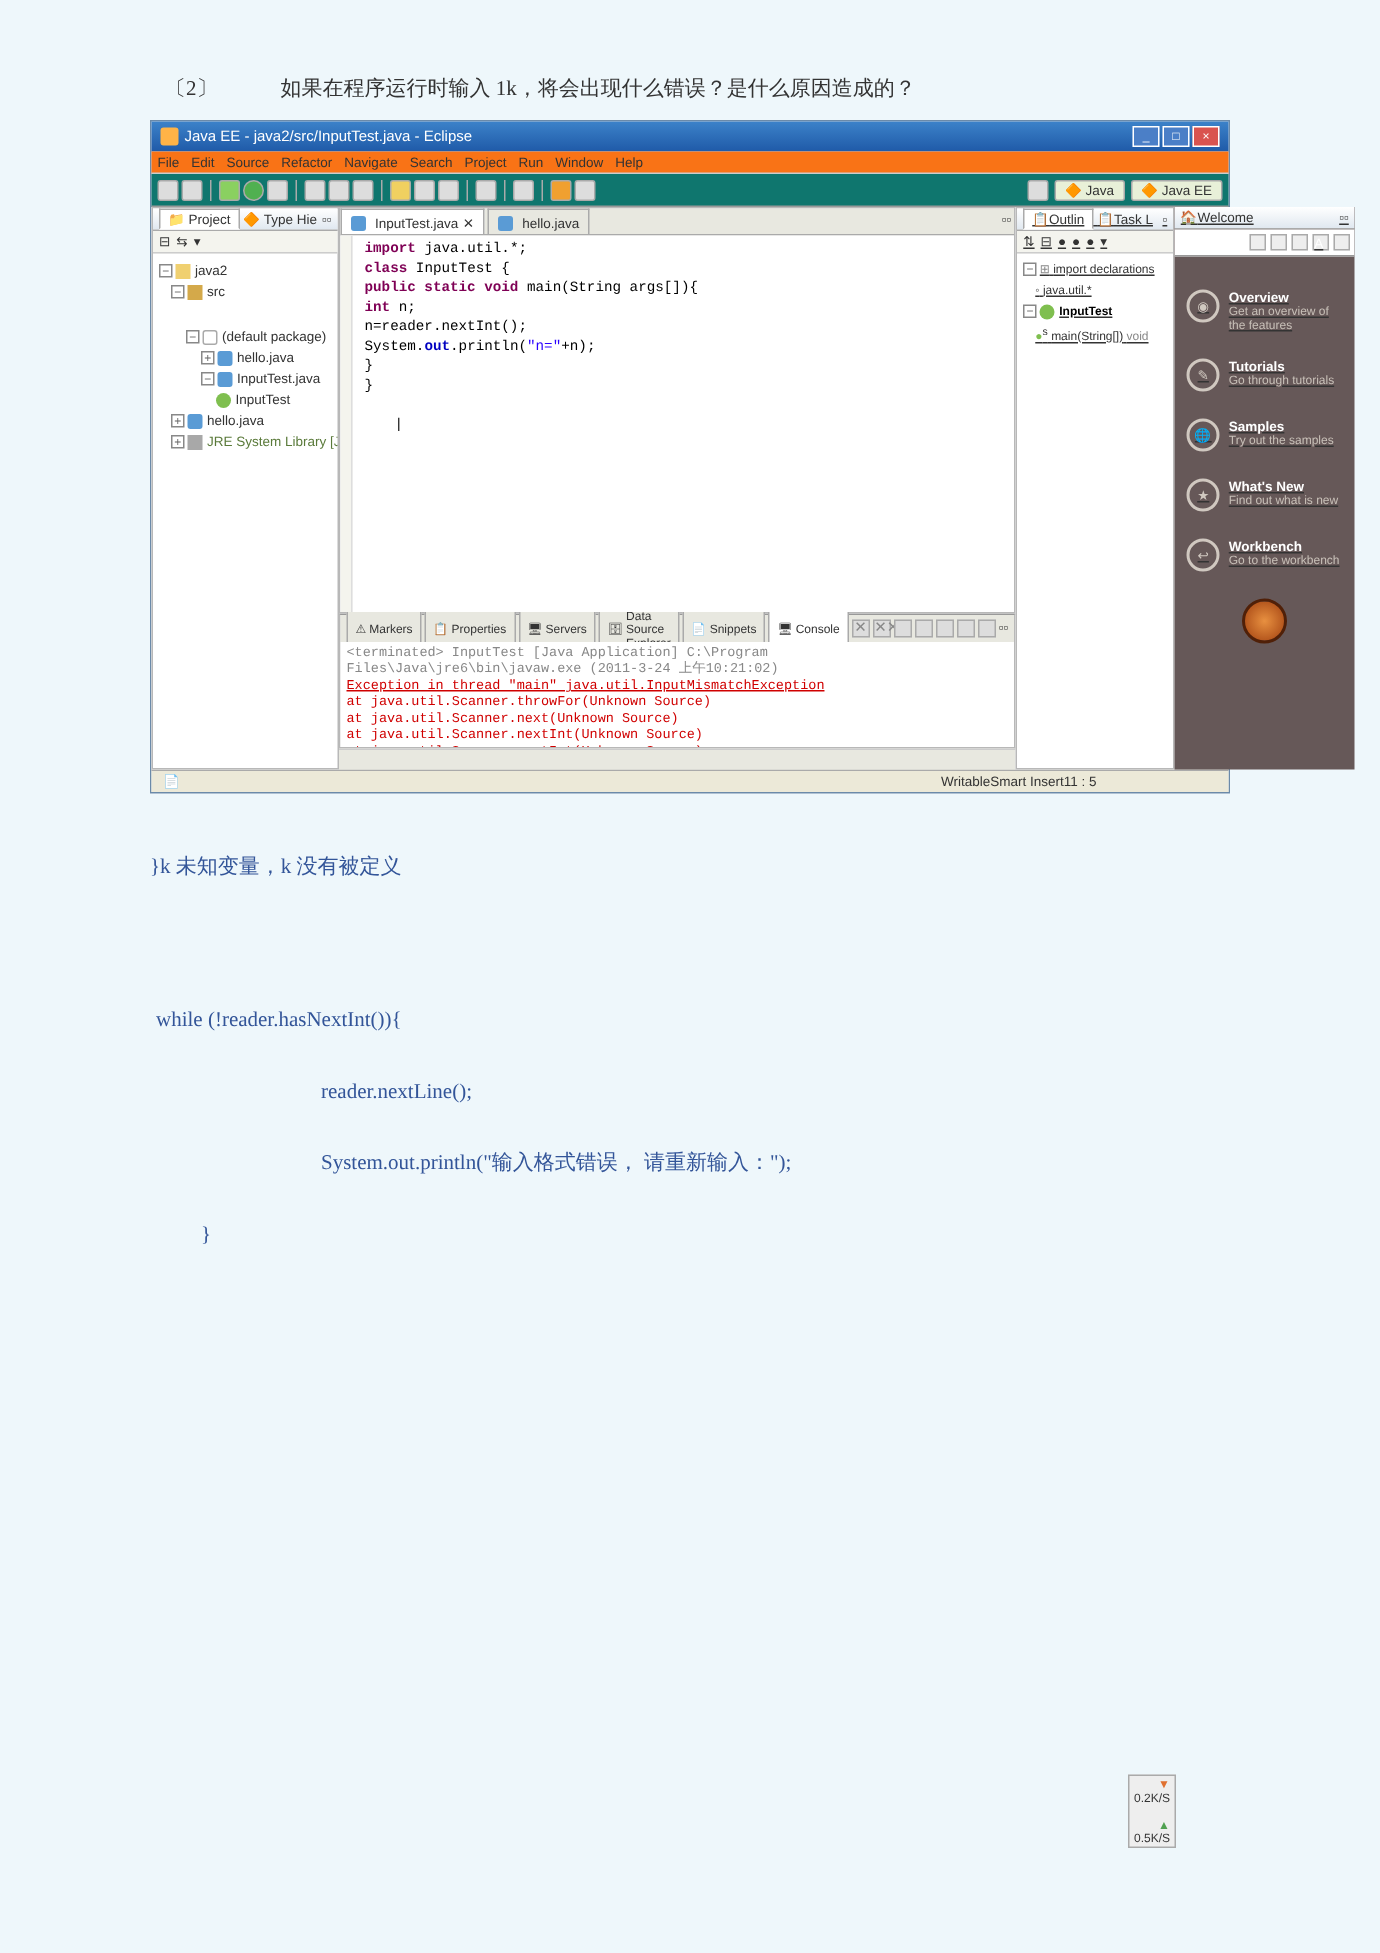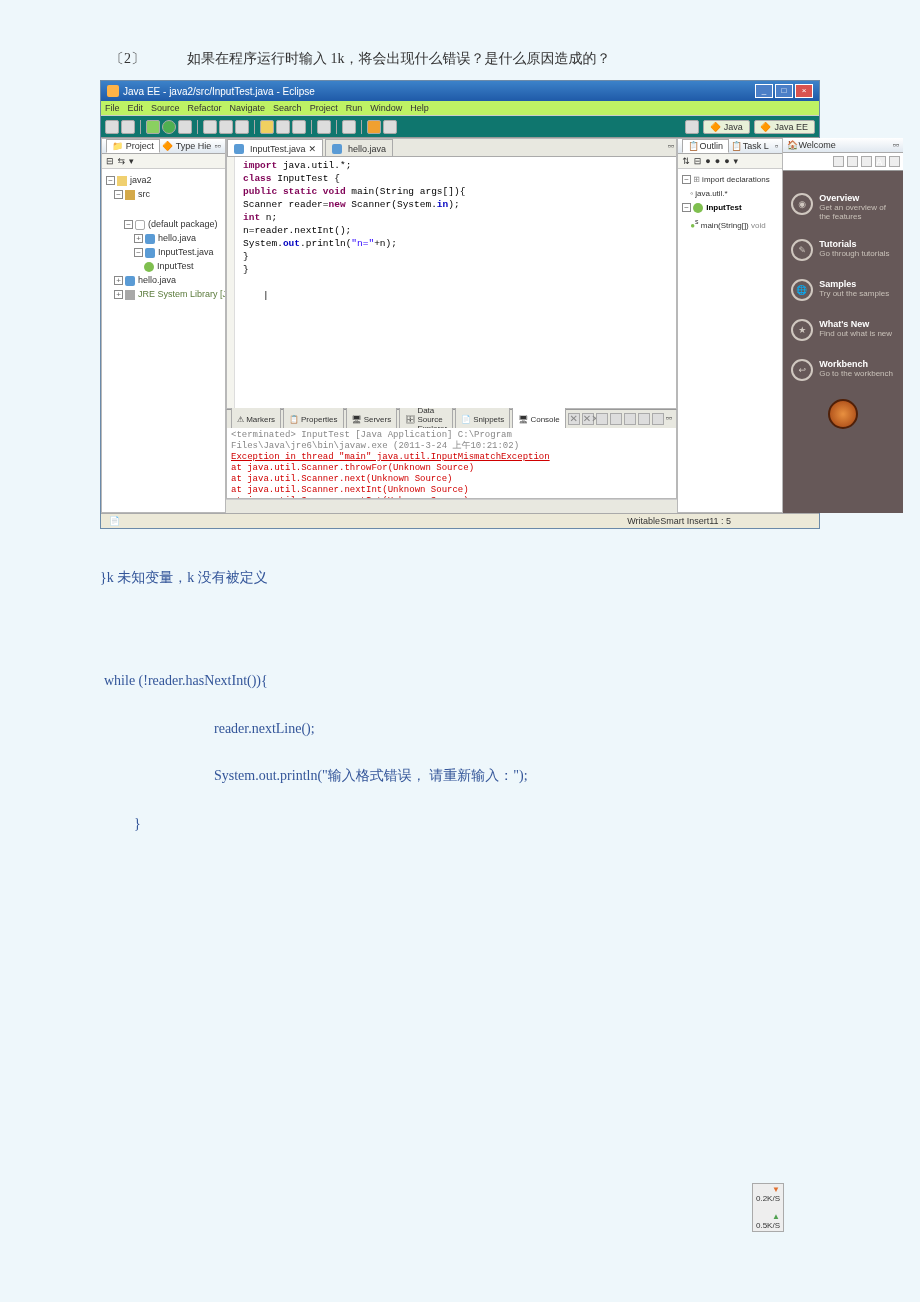--- a/index.html
+++ b/index.html
@@ -7,21 +7,21 @@
 .page { width:920px; margin:0 auto; background:#eef7fb; padding:50px 100px 50px 100px; min-height:1302px; position:relative;}
 .page-title { text-align:center; color:#333; font-size:13px; margin-bottom:20px; font-family:"SimSun",serif;}
 .question-line { color:#333; font-size:14px; margin-bottom:12px; font-family:"SimSun",serif; padding-left:10px;}
 .ide { border:1px solid #6b8aa9; background:#fff; font-family:"Tahoma",sans-serif; font-size:9px; margin:0 0 40px 0; }
 .ide-titlebar { background:linear-gradient(#3c82c9,#1f5aa8); color:#fff; padding:3px 6px; display:flex; align-items:center; justify-content:space-between; font-size:10px;}
 .ide-titlebar-left { display:flex; align-items:center; gap:4px;}
 .ide-titlebar-icon { width:12px; height:12px; background:#ffb347; border-radius:2px; display:inline-block;}
 .win-btns { display:flex; gap:2px;}
 .win-btn { width:18px; height:14px; background:#4b7fc7; border:1px solid #fff; font-size:8px; text-align:center; line-height:12px; color:#fff;}
 .win-btn.close { background:#d9534f;}
-.ide-menubar { background:#bef264; border-bottom:1px solid #ccc; padding:2px 4px; font-size:9px; color:#333; display:flex; gap:8px;}
+.ide-menubar { background:#f97316; border-bottom:1px solid #ccc; padding:2px 4px; font-size:9px; color:#333; display:flex; gap:8px;}
 .ide-toolbar { background:#0f766e; border-bottom:1px solid #999; padding:2px 4px; height:22px; display:flex; align-items:center; gap:2px; justify-content:space-between;}
 .tb-left { display:flex; gap:2px; align-items:center;}
 .tb-icon { width:14px; height:14px; background:#ddd; border:1px solid #aaa; border-radius:2px;}
 .tb-sep { width:1px; height:14px; background:#aaa; margin:0 3px;}
 .persp-switch { display:flex; gap:4px; font-size:9px;}
 .persp-btn { background:#e8f0d8; border:1px solid #aaa; padding:1px 6px; border-radius:2px;}
 .ide-body { display:flex; height:375px;}
 .panel { border:1px solid #b8b8b8; background:#fff; display:flex; flex-direction:column;}
 .panel-header { background:linear-gradient(#fff,#e0e8f0); border-bottom:1px solid #aaa; font-size:9px; padding:2px 4px; display:flex; justify-content:space-between; align-items:center;}
 .panel-header .tab-active { background:#fff; border:1px solid #aaa; border-bottom:1px solid #fff; padding:1px 5px; margin-bottom:-1px; font-size:9px;}
@@ -43,21 +43,21 @@
 .tree .plus { display:inline-block; width:9px; height:9px; border:1px solid #888; text-align:center; line-height:7px; font-size:8px; margin-right:2px; color:#666;}
 .editor-col { flex:1; display:flex; flex-direction:column;}
 .editor-tabs-row { background:#e8e8e0; border-bottom:1px solid #aaa; display:flex; font-size:9px; height:18px;}
 .ed-tab { background:#fff; border:1px solid #aaa; border-bottom:none; padding:2px 6px 0 6px; margin-right:2px; display:flex; align-items:center; gap:3px;}
 .ed-tab.active { background:#fff;}
 .ed-tab.inactive { background:#e8e8e0;}
 .editor-area { flex:1; background:#fff; font-family:"Courier New",monospace; font-size:9.5px; padding:2px 4px 2px 10px; line-height:13px; color:#000; overflow:hidden; position:relative;}
 .editor-area .kw { color:#7f0055; font-weight:bold;}
 .editor-area .str { color:#2a00ff;}
 .rule-margin { position:absolute; left:0; top:0; bottom:0; width:8px; background:#f4f4ee; border-right:1px solid #ddd;}
-.right-col { width:226px; flex-shrink:0; display:flex;}
+.right-col { width:226px; flex-shrink:0; display:flex;text-decoration:underline;}
 .outline-wrap { width:106px; display:flex; flex-direction:column;}
 .outline-panel .tree-item { font-size:8px;}
 .welcome-panel { flex:1; background:#665858; color:#fff; font-size:9px; position:relative; overflow:hidden;}
 .welcome-header { background:linear-gradient(#fff,#e0e8f0); color:#333; border-bottom:1px solid #aaa; padding:2px 4px; display:flex; justify-content:space-between;}
 .welcome-inner { padding:4px;}
 .welcome-topbar { display:flex; justify-content:flex-end; gap:3px; padding:3px; background:#fff; border-bottom:1px solid #999;}
 .welcome-topbar .w-ic { width:11px; height:11px; border:1px solid #aaa; background:#eee;}
 .welcome-item { display:flex; gap:6px; margin:18px 4px; align-items:flex-start;}
 .welcome-item .w-circle { width:22px; height:22px; border:2px solid #d0c8c0; border-radius:50%; flex-shrink:0; display:flex; align-items:center; justify-content:center;}
 .welcome-item .w-title { font-weight:bold; color:#fff; font-size:9px;}
@@ -180,21 +180,20 @@
                 <span>hello.java</span>
               </div>
           <div style="margin-left:auto; padding:2px;">▫▫</div>
         </div>
         <div class="editor-area">
           <div class="rule-margin"></div>
           <div style="padding-left:6px;">
 <div><span class="kw">import</span><span> java.util.*;</span></div>
 <div><span class="kw">class</span><span> InputTest {</span></div>
 <div><span class="kw">    public static void</span><span> main(String args[]){</span></div>
-<div><span>        Scanner reader=</span><span class="kw">new</span><span> Scanner(System.</span><span class="kw" style="color:#0000c0;">in</span><span>);</span></div>
 <div><span class="kw">        int</span><span> n;</span></div>
 <div><span>        n=reader.nextInt();</span></div>
 <div><span>        System.</span><span class="kw" style="color:#0000c0;">out</span><span>.println(</span><span class="str">"n="</span><span>+n);</span></div>
 <div><span>    }</span></div>
 <div><span>}</span></div>
 <div>&nbsp;</div>
 <div style="padding-left:20px;">|</div>
           </div>
         </div>
         </div>

